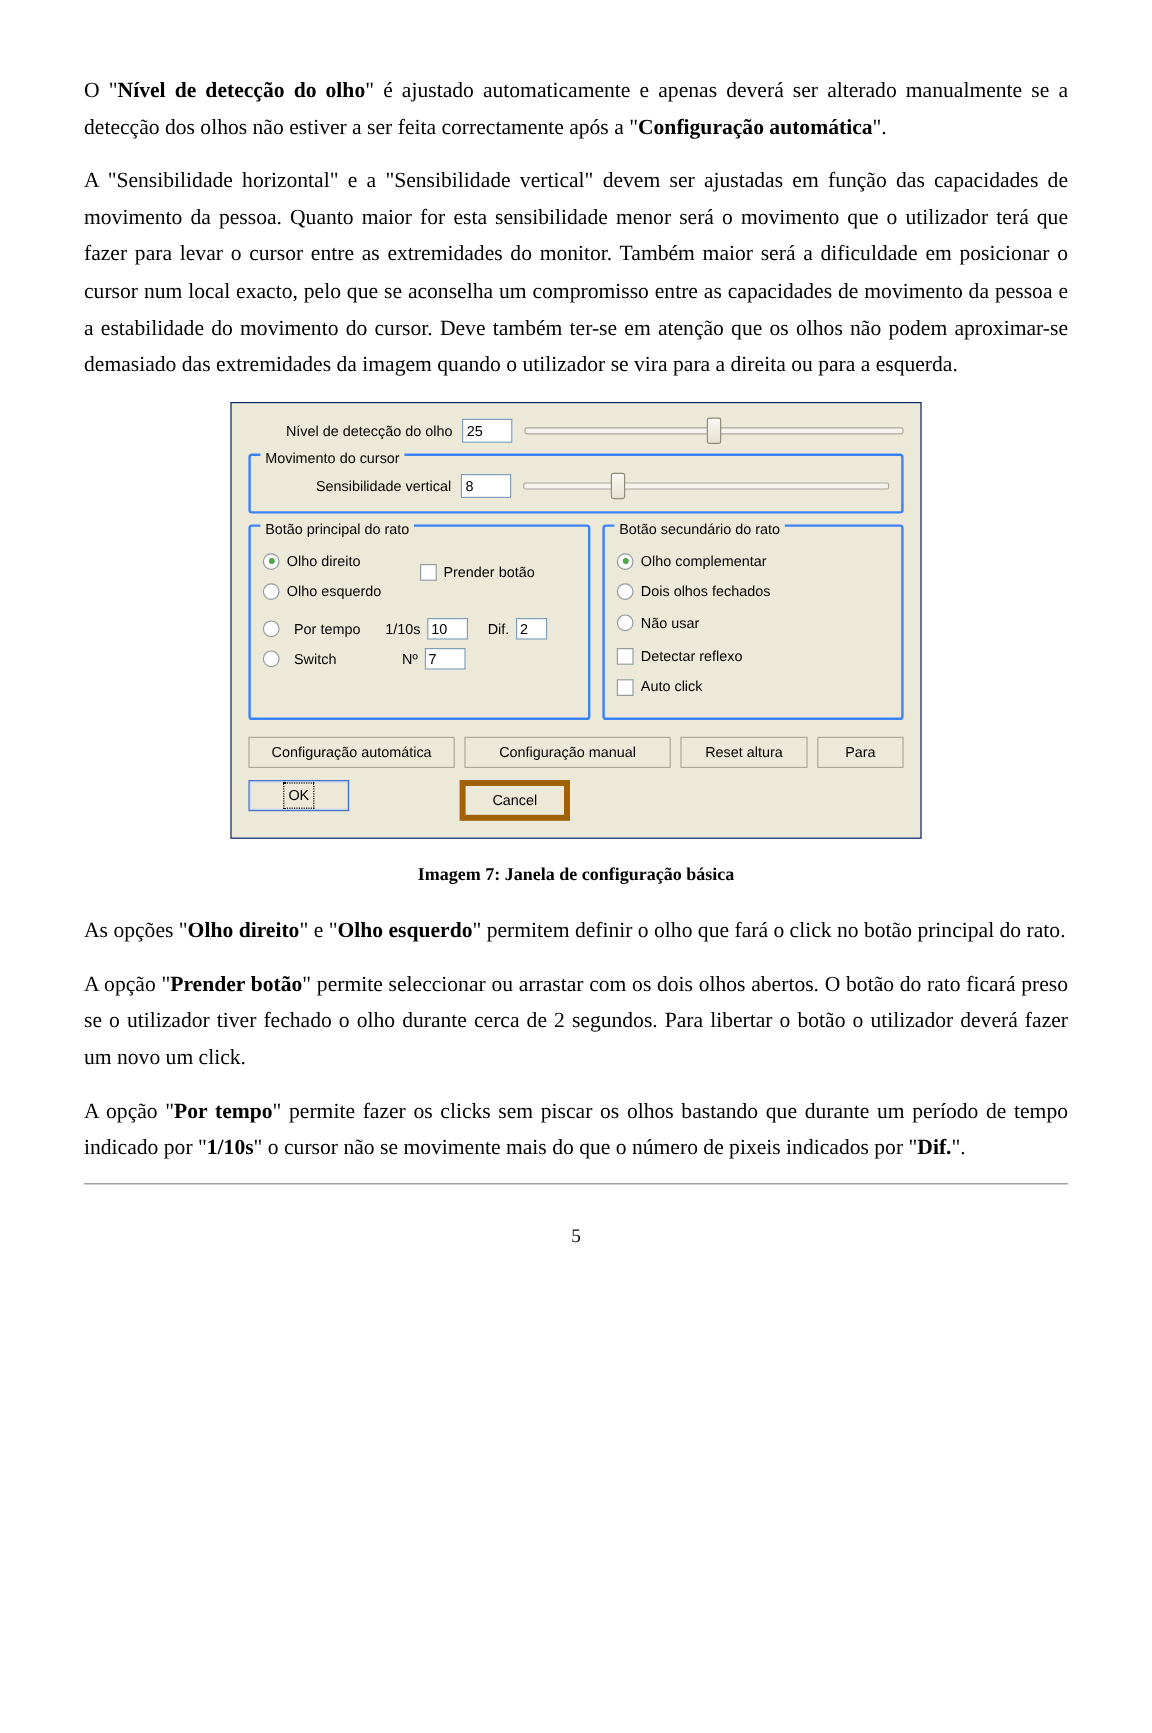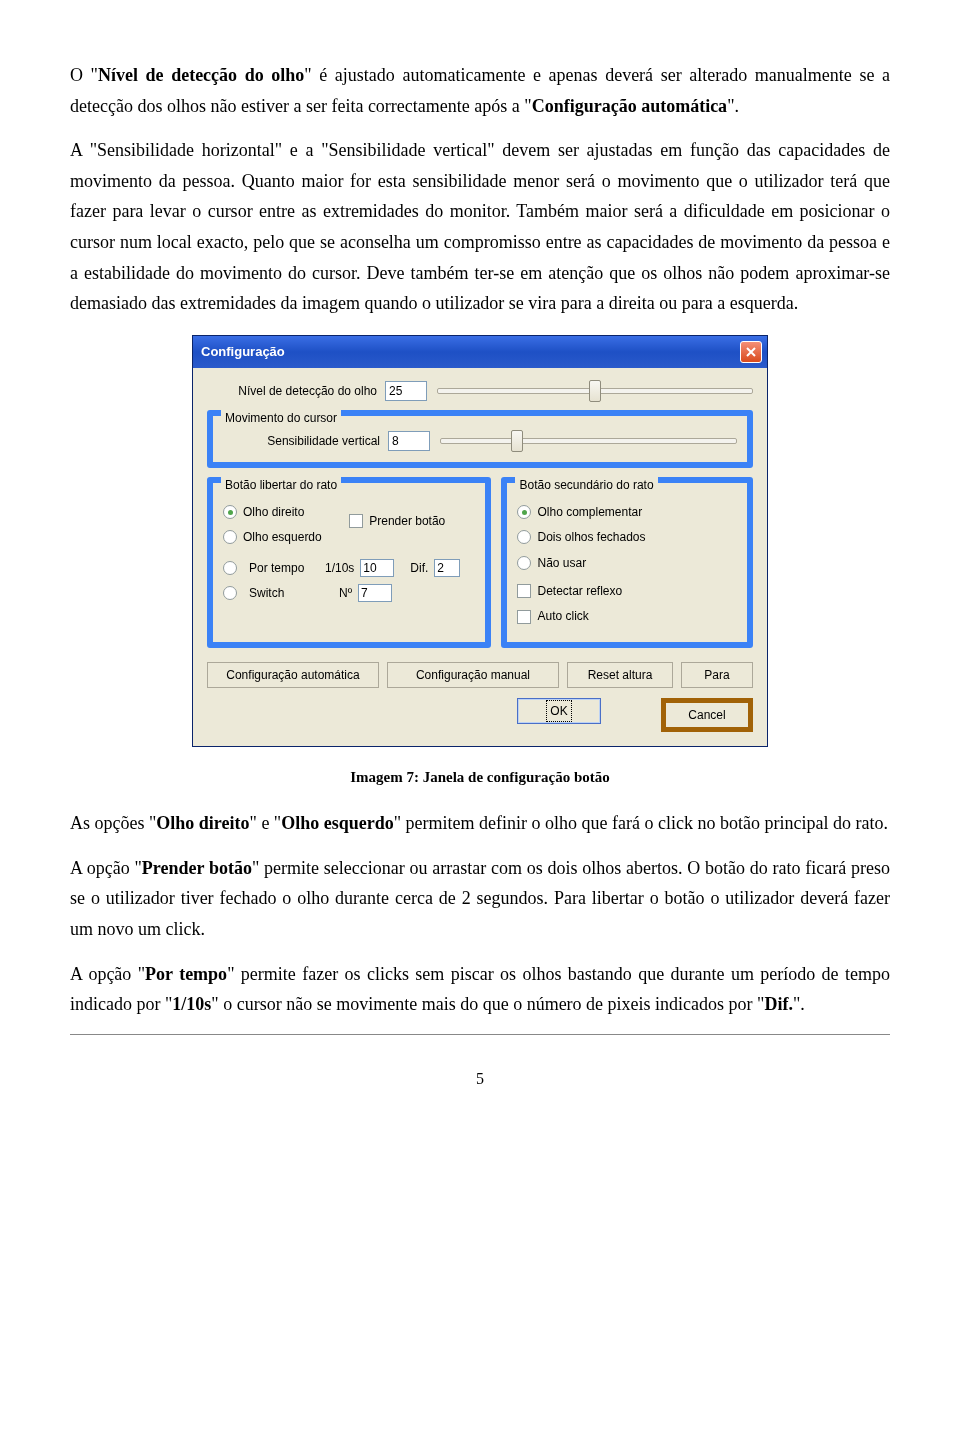--- a/index.html
+++ b/index.html
@@ -67,21 +67,21 @@
     content: ""; position: absolute; left: 0; right: 0; top: 8px; height: 4px;
     background: #f4f3ee; border: 1px solid #aca899; border-radius: 2px;
   }
   .slider .thumb {
     position: absolute; top: 0; width: 10px; height: 20px;
     background: linear-gradient(to bottom, #f8f7f2, #e6e2d1);
     border: 1px solid #8f8c7c; border-radius: 2px;
   }
 
   .groupbox {
-    border: 6px solid #3b82f6;
+    border: 2px solid #3b82f6;
     border-radius: 3px;
     position: relative;
     padding: 14px 10px 10px 10px;
     margin-top: 1px;
   }
   .groupbox > .legend {
     position: absolute; top: -8px; left: 8px;
     background: #ece9d8; padding: 0 4px;
     font-family: Tahoma, Arial; font-size: 12px;
   }
@@ -108,21 +108,21 @@
   .win-btn {
     flex: 1;
     height: 24px;
     border: 1px solid #aca899;
     background: #ece9d8;
     font-family: Tahoma, Arial; font-size: 12px;
     display: flex; align-items: center; justify-content: center;
     padding: 0 6px;
   }
   .win-btn.fixed { flex: 0 0 auto; }
-  .btn-center { display: flex; justify-content: flex-end; gap: 60px; margin-top: 10px; }
+  .btn-center { display: flex; justify-content: flex-start; gap: 92px; margin-top: 10px; }
   .win-btn2 {
     width: 82px; height: 24px;
     border: 5px solid #a16207; background: #ece9d8;
     font-family: Tahoma, Arial; font-size: 12px;
     display: flex; align-items: center; justify-content: center;
   }
   .win-btn2.default { border: 1px solid #4a6fc7; box-shadow: inset 0 0 0 1px #bcd2f5; }
   .inline-dotted { outline: 1px dotted #000; padding: 0 3px; }
 
   .inner-row { display: flex; align-items: center; gap: 6px; margin: 5px 0; }
@@ -131,28 +131,20 @@
 <body>
 
 <p>
   <span>O "</span><b>Nível de detecção do olho</b><span>" é ajustado automaticamente e apenas deverá ser alterado manualmente se a detecção dos olhos não estiver a ser feita correctamente após a "</span><b>Configuração automática</b><span>".</span>
 </p>
 
 <p>A "Sensibilidade horizontal" e a "Sensibilidade vertical" devem ser ajustadas em função das capacidades de movimento da pessoa. Quanto maior for esta sensibilidade menor será o movimento que o utilizador terá que fazer para levar o cursor entre as extremidades do monitor. Também maior será a dificuldade em posicionar o cursor num local exacto, pelo que se aconselha um compromisso entre as capacidades de movimento da pessoa e a estabilidade do movimento do cursor. Deve também ter-se em atenção que os olhos não podem aproximar-se demasiado das extremidades da imagem quando o utilizador se vira para a direita ou para a esquerda.</p>
 
 <div class="dialog-wrap">
   <div class="dialog">
-    <div class="titlebar">
-      <span>Configuração</span>
-      <div class="close-btn">
-        <svg viewBox="0 0 10 10">
-            <path d="M1 1 L9 9 M9 1 L1 9" stroke="#fff" stroke-width="2"></path>
-          </svg>
-      </div>
-    </div>
     <div class="panel">
 
       <div class="row">
         <div class="w-label">Nível de detecção do olho</div>
         <div class="txt-in">25</div>
         <div class="slider">
           <div class="thumb" style="left:48%"></div>
         </div>
       </div>
 
@@ -162,21 +154,21 @@
           <div class="w-label" style="width:157px">Sensibilidade vertical</div>
           <div class="txt-in">8</div>
           <div class="slider">
               <div class="thumb" style="left:24%"></div>
             </div>
         </div>
       </div>
 
       <div class="columns">
         <div class="groupbox col-l">
-          <div class="legend">Botão libertar do rato</div>
+          <div class="legend">Botão principal do rato</div>
           <div style="display:flex;">
             <div style="flex:1">
               <div class="opt">
                 <div class="radio checked"></div>
                 <span>Olho direito</span>
               </div>
               <div class="opt">
                 <div class="radio"></div>
                 <span>Olho esquerdo</span>
               </div>
@@ -240,21 +232,21 @@
         <div class="win-btn2 default">
           <span class="inline-dotted">OK</span>
         </div>
         <div class="win-btn2">Cancel</div>
       </div>
 
     </div>
   </div>
 </div>
 
-<div class="caption">Imagem 7: Janela de configuração botão</div>
+<div class="caption">Imagem 7: Janela de configuração básica</div>
 
 <p>
   <span>As opções "</span><b>Olho direito</b><span>" e "</span><b>Olho esquerdo</b><span>" permitem definir o olho que fará o click no botão principal do rato.</span>
 </p>
 
 <p>
   <span>A opção "</span><b>Prender botão</b><span>" permite seleccionar ou arrastar com os dois olhos abertos. O botão do rato ficará preso se o utilizador tiver fechado o olho durante cerca de 2 segundos. Para libertar o botão o utilizador deverá fazer um novo um click.</span>
 </p>
 
 <p>

